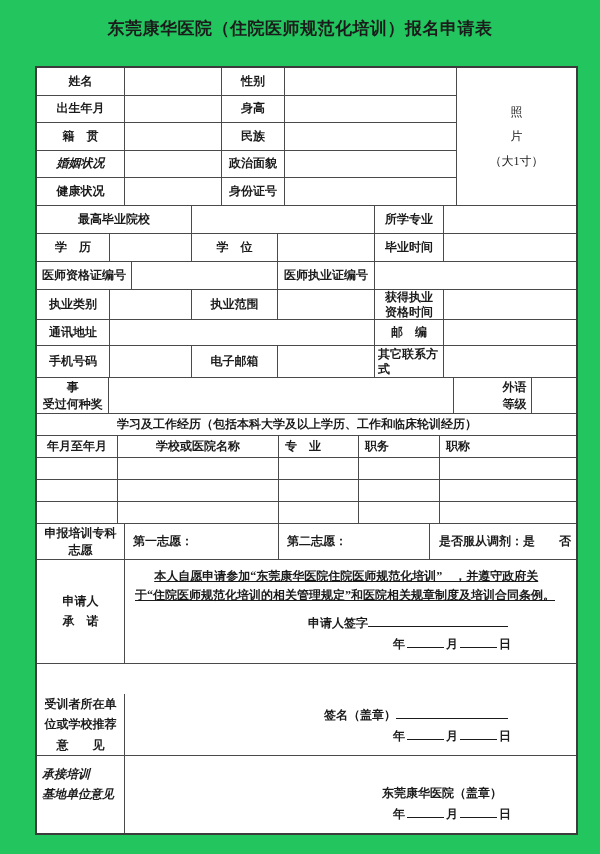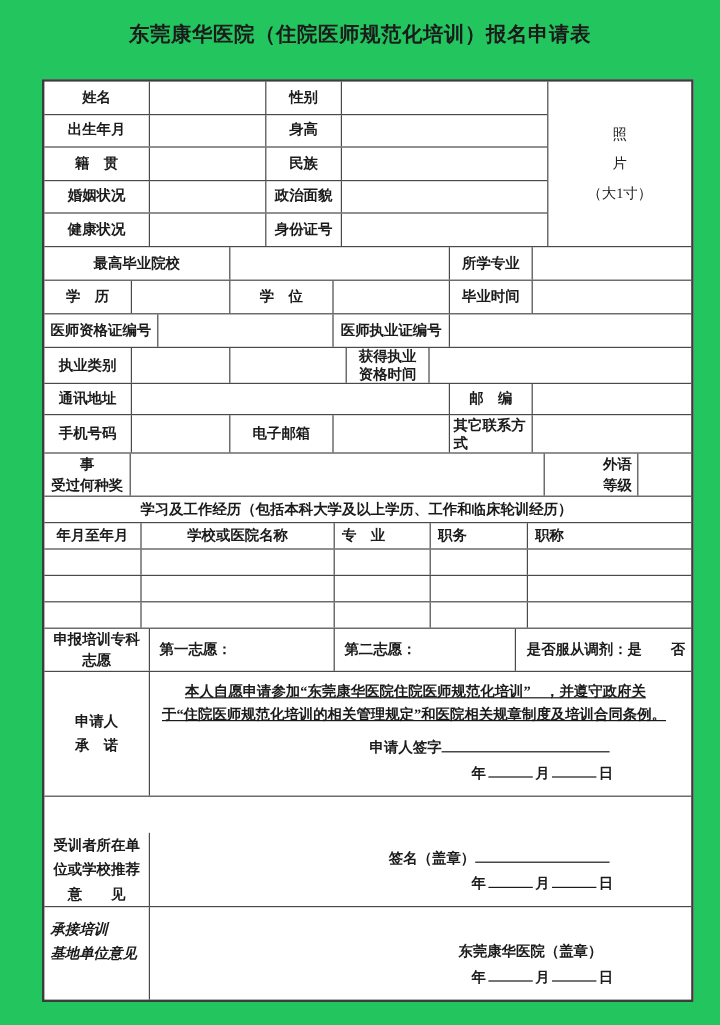--- a/index.html
+++ b/index.html
@@ -75,21 +75,21 @@
           <div class="cell" style="width:63px;">身高</div>
           <div class="cell fill"></div>
         </div>
         <div class="row">
           <div class="cell" style="width:88px;">籍　贯</div>
           <div class="cell" style="width:97px;"></div>
           <div class="cell" style="width:63px;text-align:center;">民族</div>
           <div class="cell fill"></div>
         </div>
         <div class="row">
-          <div class="cell" style="width:88px;">婚姻状况</div>
+          <div class="cell" style="width:88px;font-style:italic;">婚姻状况</div>
           <div class="cell" style="width:97px;"></div>
           <div class="cell" style="width:63px;">政治面貌</div>
           <div class="cell fill"></div>
         </div>
         <div class="row">
           <div class="cell" style="width:88px;">健康状况</div>
           <div class="cell" style="width:97px;"></div>
           <div class="cell" style="width:63px;">身份证号</div>
           <div class="cell fill"></div>
         </div>
@@ -118,20 +118,21 @@
     <div class="row" style="height:28px;">
       <div class="cell" style="width:95px;">医师资格证编号</div>
       <div class="cell" style="width:146px;"></div>
       <div class="cell" style="width:97px;">医师执业证编号</div>
       <div class="cell fill"></div>
     </div>
 
     <div class="row" style="height:30px;">
       <div class="cell" style="width:73px;">执业类别</div>
       <div class="cell" style="width:82px;"></div>
+      <div class="cell" style="width:86px;">执业范围</div>
       <div class="cell" style="width:97px;"></div>
       <div class="cell" style="width:69px; line-height:1.25;">获得执业
 资格时间</div>
       <div class="cell fill"></div>
     </div>
 
     <div class="row" style="height:26px;">
       <div class="cell" style="width:73px;">通讯地址</div>
       <div class="cell" style="width:265px;"></div>
       <div class="cell" style="width:69px;">邮　编</div>

